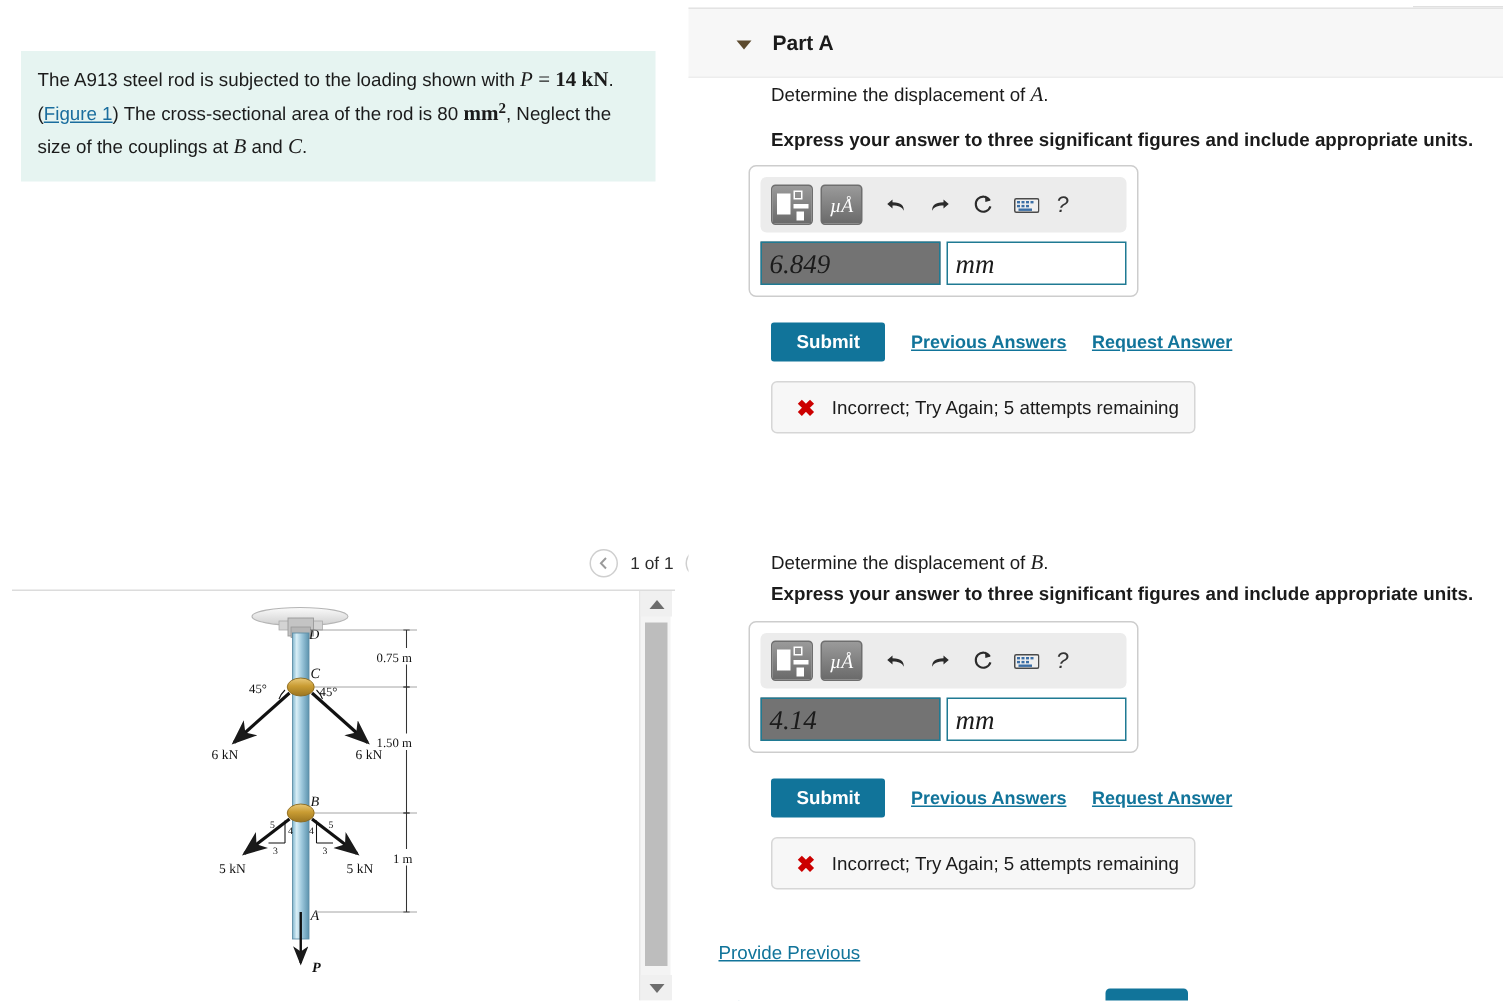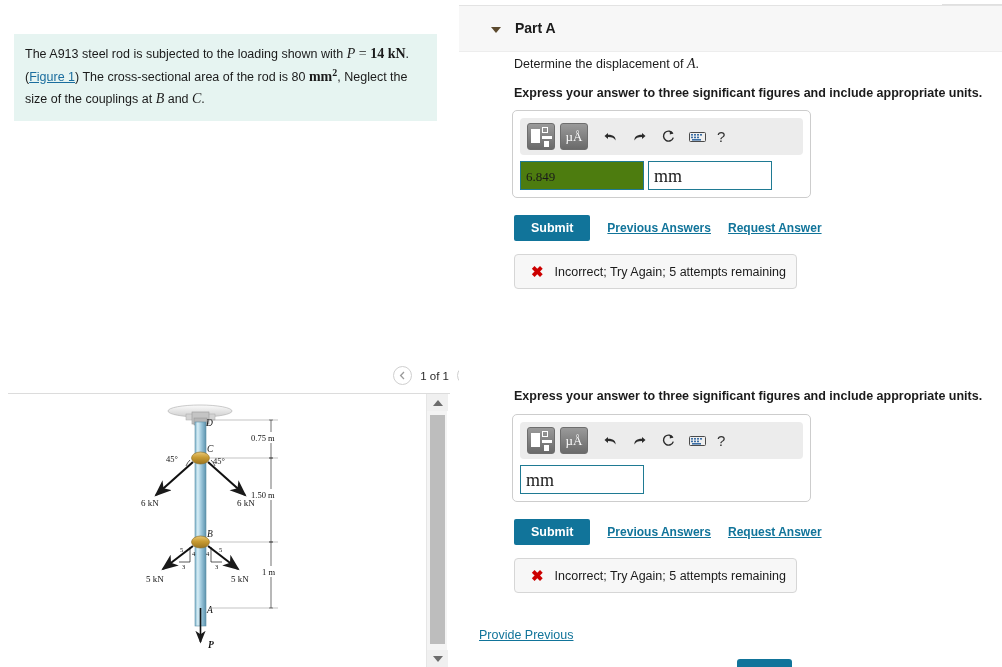--- a/index.html
+++ b/index.html
@@ -108,26 +108,27 @@
     position: absolute; left: 55px;
     font-size: 12.5px; color: #1b1b1b;
   }
   .q-bold {
     position: absolute; left: 55px;
     font-size: 12.5px; font-weight: bold; color: #1b1b1b;
   }
 
   
   .answer-box {
-    position: absolute; left: 53px;
-    width: 299px;
+    position: absolute; left: 40px;
+    width: 260px;
     border: 1px solid #cdcdcd;
     border-radius: 5px;
     background: #fff;
     padding: 7px;
+    font-style: italic;
   }
   .ans-toolbar {
     background: #ececec;
     border-radius: 4px;
     height: 37px;
     display: flex; align-items: center;
     padding: 0 7px;
     gap: 3px;
   }
   .tb-sq {
@@ -151,23 +152,23 @@
   .tb-icon {
     width: 26px; height: 26px;
     display: flex; align-items: center; justify-content: center;
     color: #333; cursor: pointer; font-size: 15px;
   }
   .tb-help { color: #333; font-size: 15px; cursor: pointer; margin-left: 4px; }
   .ans-fields { display: flex; margin-top: 6px; gap: 4px; }
   .ans-val {
     width: 124px; height: 29px;
     border: 1px solid #1f7a93;
-    background: #4d7c0f;
+    background: #737373;
     font-family: "Liberation Serif", serif;
-    font-size: 13px; color: #1b1b1b;
+    font-size: 18px; color: #1b1b1b;
     padding: 0 5px; line-height: 29px;
     outline: none;
   }
   .ans-unit {
     width: 124px; height: 29px;
     border: 1px solid #1f7a93;
     background: #fff;
     font-family: "Liberation Serif", serif;
     font-size: 18px; color: #1b1b1b;
     padding: 0 5px; line-height: 29px;
@@ -409,20 +410,23 @@
       <span class="link">Previous Answers</span>
       <span class="link">Request Answer</span>
     </div>
 
     <div class="feedback-box" style="top:254px">
       <span class="xmark">✖</span>
       <span class="fb-text">Incorrect; Try Again; 5 attempts remaining</span>
     </div>
 
 
+    <div class="q-text" style="top:368px">
+      <span>Determine the displacement of </span><span class="mathit">B</span><span>.</span>
+    </div>
     <div class="q-bold" style="top:389px">Express your answer to three significant figures and include appropriate units.</div>
 
     <div class="answer-box" style="top:414px">
       <div class="ans-toolbar">
         <div class="tb-sq templ">
           <div class="wsq" style="left:3px;top:5px;width:9px;height:14px;"></div>
           <div class="bsq" style="left:14px;top:3px;width:6px;height:6px;"></div>
           <div class="wsq" style="left:14px;top:12px;width:10px;height:3px;"></div>
           <div class="wsq" style="left:16px;top:17px;width:5px;height:6px;"></div>
         </div>
@@ -452,20 +456,21 @@
               <rect x="11" y="3" width="2" height="1.6" fill="#3b6ea5"></rect>
               <rect x="2" y="5.6" width="2" height="1.6" fill="#3b6ea5"></rect>
               <rect x="5" y="5.6" width="2" height="1.6" fill="#3b6ea5"></rect>
               <rect x="8" y="5.6" width="2" height="1.6" fill="#3b6ea5"></rect>
               <rect x="3" y="8" width="9" height="1.6" fill="#3b6ea5"></rect>
             </svg>
         </div>
         <div class="tb-help">?</div>
       </div>
       <div class="ans-fields">
+        <div class="ans-val" placeholder="">4.14</div>
         <div class="ans-unit" placeholder="">mm</div>
       </div>
     </div>
 
     <div class="submit-row" style="top:519px">
       <button class="submit-btn">Submit</button>
       <span class="link">Previous Answers</span>
       <span class="link">Request Answer</span>
     </div>
 

